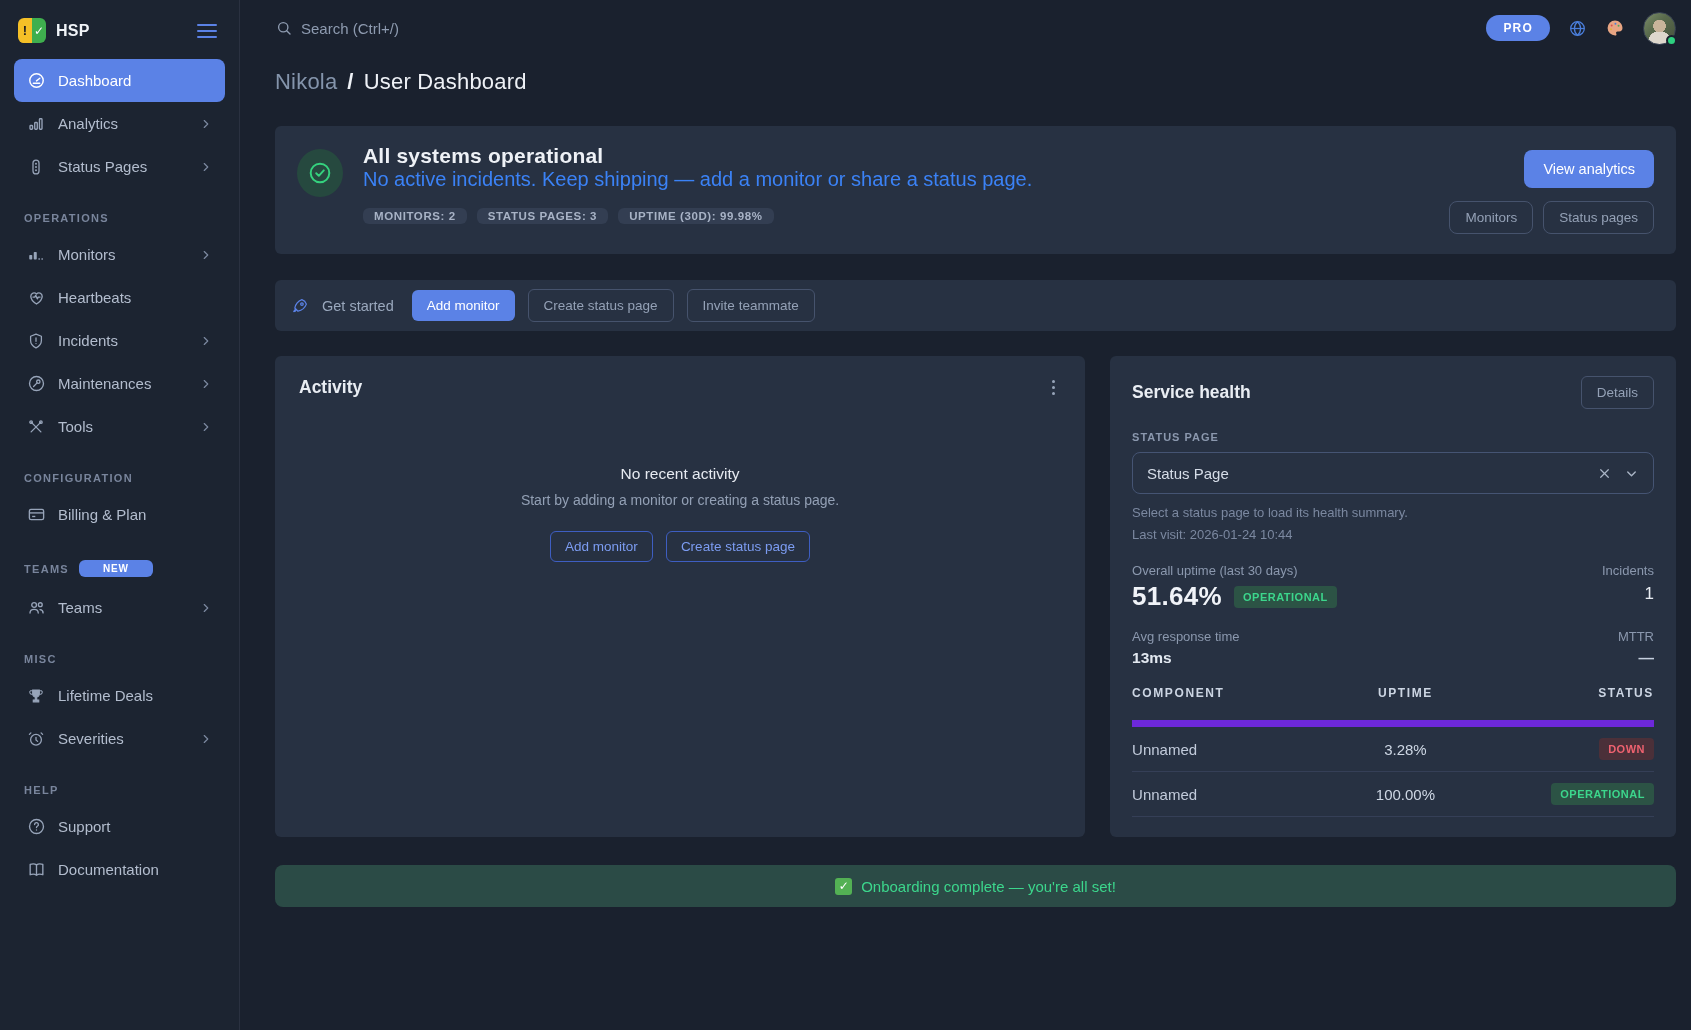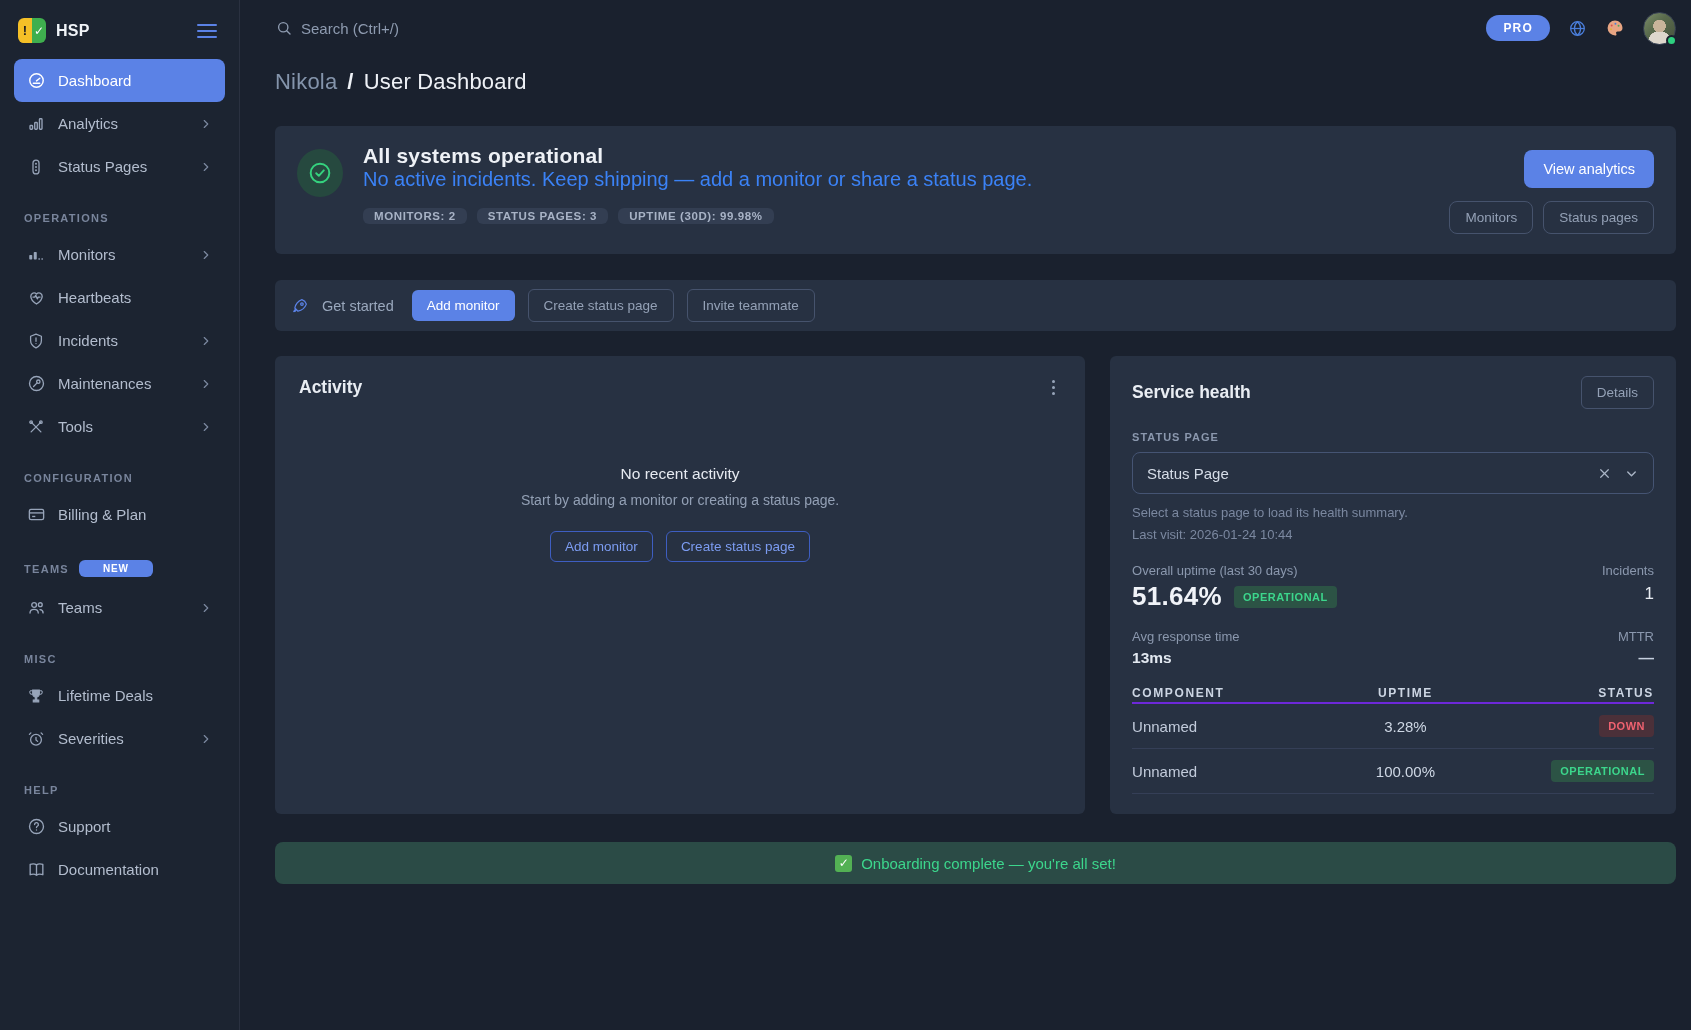--- a/index.html
+++ b/index.html
@@ -156,21 +156,21 @@
   .badge { font-size: 11px; font-weight: 700; letter-spacing: .5px; padding: 5px 9px; border-radius: 4px; }
   .badge-green { background: var(--green-badge-bg, #2c5345); color: var(--green, #3cd68c); }
   .badge-red { background: var(--red-badge-bg, #4b3039); color: var(--red, #ef6270); }
   .stat-right { text-align: right; }
   .incidents-value { color: #e9edf3; font-size: 17px; margin-top: 6px; }
   .avg-value { color: #e2e8f0; font-size: 15.5px; font-weight: 700; margin-top: 5px; }
   .mttr-value { color: #c6d0de; font-size: 15.5px; font-weight: 700; margin-top: 5px; }
 
   .comp-table { margin-top: 19px; }
   .trow { display: grid; grid-template-columns: 1.15fr 1fr 1fr; align-items: center; }
-  .thead { padding-bottom: 2px; border-bottom: 2px solid #6d28d9; }
+  .thead { padding-bottom: 20px; border-bottom: 7px solid #6d28d9; }
   .th { color: #ccd5e3; font-size: 12px; font-weight: 700; letter-spacing: 1.6px; }
   .tbody-row { height: 45px; border-bottom: 1px solid #353f57; }
   .td-name { color: #c2cbdb; font-size: 15px; }
   .td-uptime { color: #ced7e4; font-size: 15px; text-align: center; }
   .col-center { text-align: center; }
   .col-right { text-align: right; display: flex; justify-content: flex-end; }
   .th.col-right { display: block; }
 
   
   .banner {

